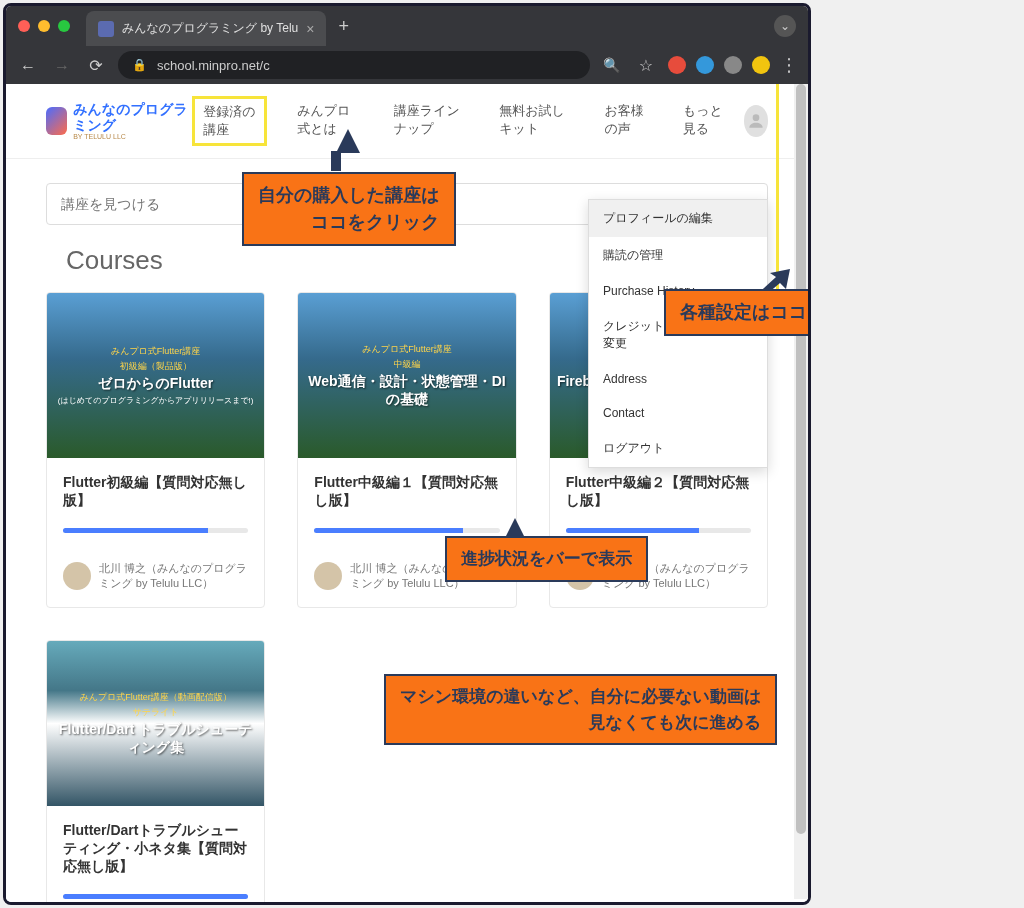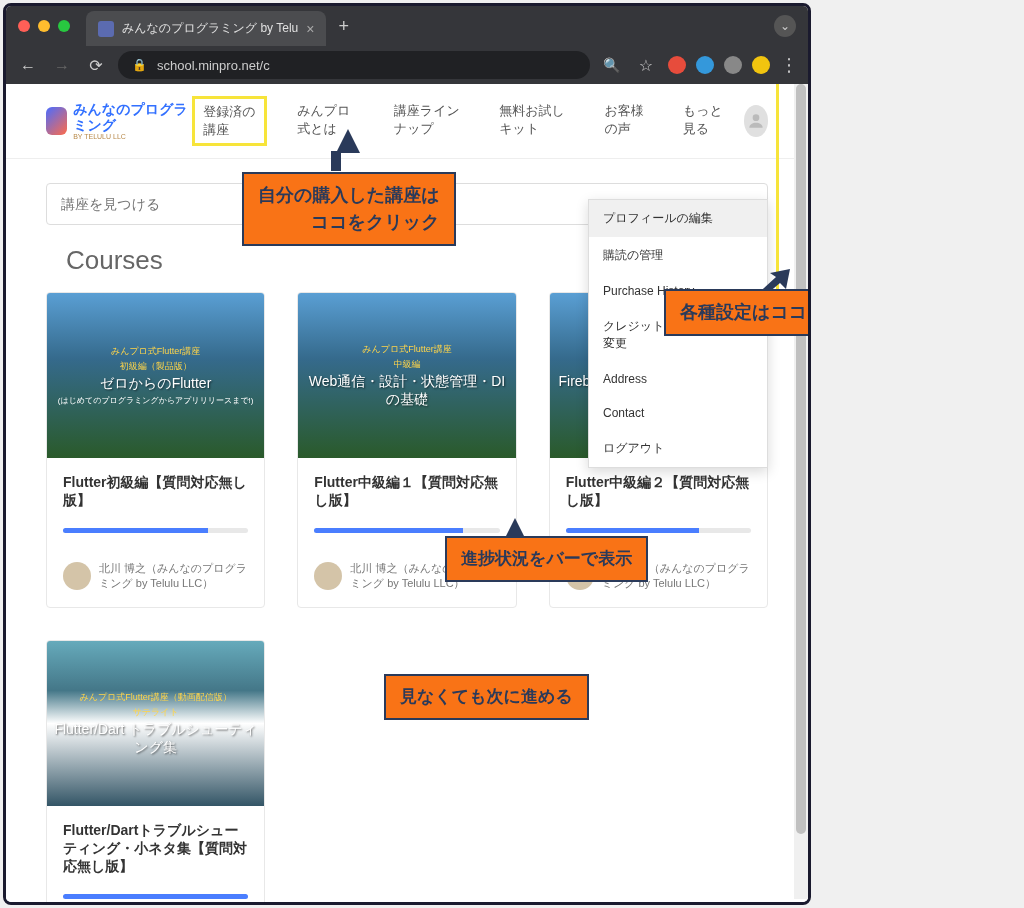--- a/index.html
+++ b/index.html
@@ -47,21 +47,21 @@
 
 .search-row { padding: 24px 40px 0; }
 .search-input { width: 100%; padding: 12px 14px; border: 1px solid #ddd; border-radius: 4px; font-size: 14px; }
 
 .section-title { font-size: 26px; color: #666; padding: 20px 40px 16px; font-weight: 400; margin-left: 20px; }
 
 .courses-grid { display: grid; grid-template-columns: repeat(3, 1fr); gap: 32px; padding: 0 40px 40px; }
 .course-card { border: 1px solid #e8e8e8; border-radius: 4px; overflow: hidden; background: #fff; cursor: pointer; }
 .course-thumb { height: 165px; background: linear-gradient(180deg, #5a9fd4 0%, #356a8c 40%, #2a5a2a 100%); position: relative; display: flex; flex-direction: column; align-items: center; justify-content: center; color: #fff; }
 .thumb-badge { font-size: 9px; color: #ffd54a; margin-bottom: 2px; }
-.thumb-title { font-size: 14px; font-weight: normal; text-shadow: 1px 1px 2px rgba(0,0,0,0.6); text-align: center; padding: 0 6px; }
+.thumb-title { font-size: 14px; font-weight: bold; text-shadow: 1px 1px 2px rgba(0,0,0,0.6); text-align: center; padding: 0 6px; }
 .thumb-sub { font-size: 8px; margin-top: 2px; }
 .course-body { padding: 16px; }
 .course-title { font-size: 14px; font-weight: bold; color: #333; margin-bottom: 18px; min-height: 20px; }
 .progress-bar { height: 5px; background: #e8e8e8; border-radius: 3px; overflow: hidden; margin-bottom: 28px; }
 .progress-fill { height: 100%; background: #4a7eff; }
 .instructor { display: flex; align-items: center; gap: 8px; }
 .instructor-avatar { width: 28px; height: 28px; border-radius: 50%; background: #d4c4a8; flex-shrink: 0; }
 .instructor-name { font-size: 11px; color: #777; }
 
 
@@ -247,20 +247,21 @@
       <div class="arrow-right-big" style="position:absolute; top:12px; left:890px;"></div>
 
       <div class="highlight-box" style="top:-5px; left:770px; width:216px; height:230px;"></div>
 
       <div class="annotation small" style="top:452px; left:439px;">進捗状況をバーで表示</div>
       <div class="arrow" style="top:434px; left:497px;">
           <div class="arrow-up"></div>
         </div>
 
       <div class="annotation small" style="top:590px; left:378px; text-align:right;">
+        <div>マシン環境の違いなど、自分に必要ない動画は</div>
         <div>見なくても次に進める</div>
       </div>
     </div>
   </div>
 
   <div class="scrollbar-track">
     <div class="scrollbar-thumb"></div>
   </div>
 </div>
 

